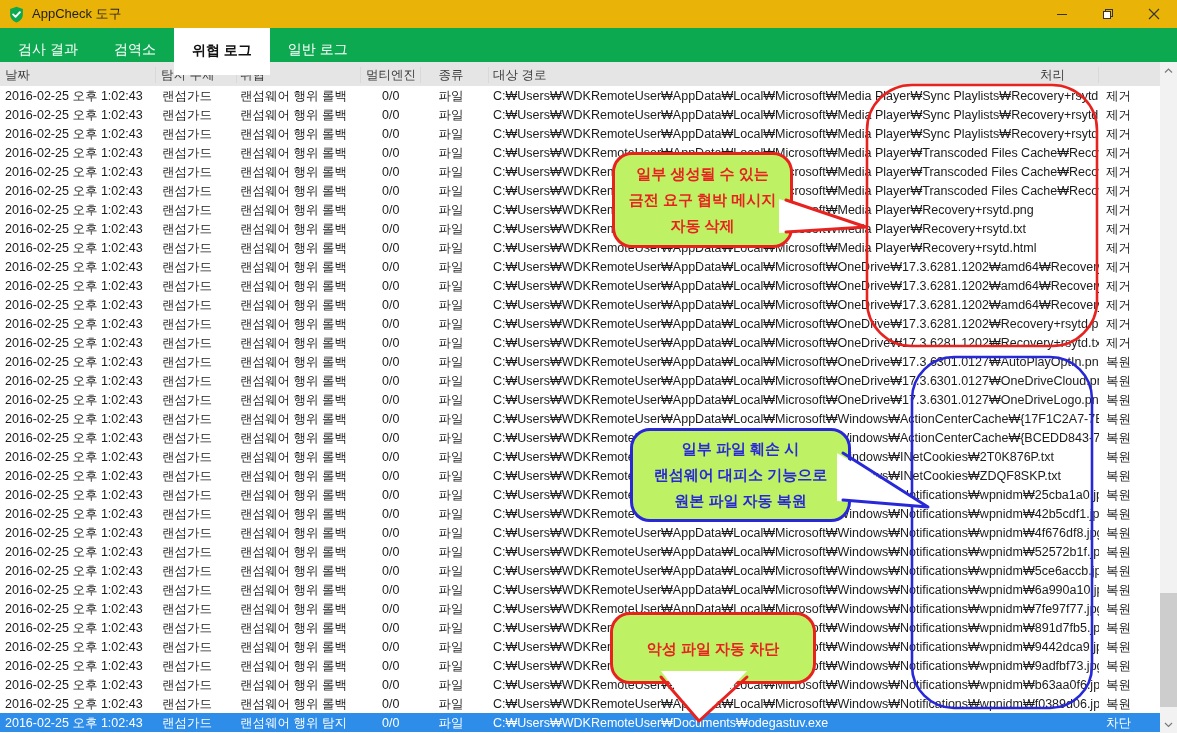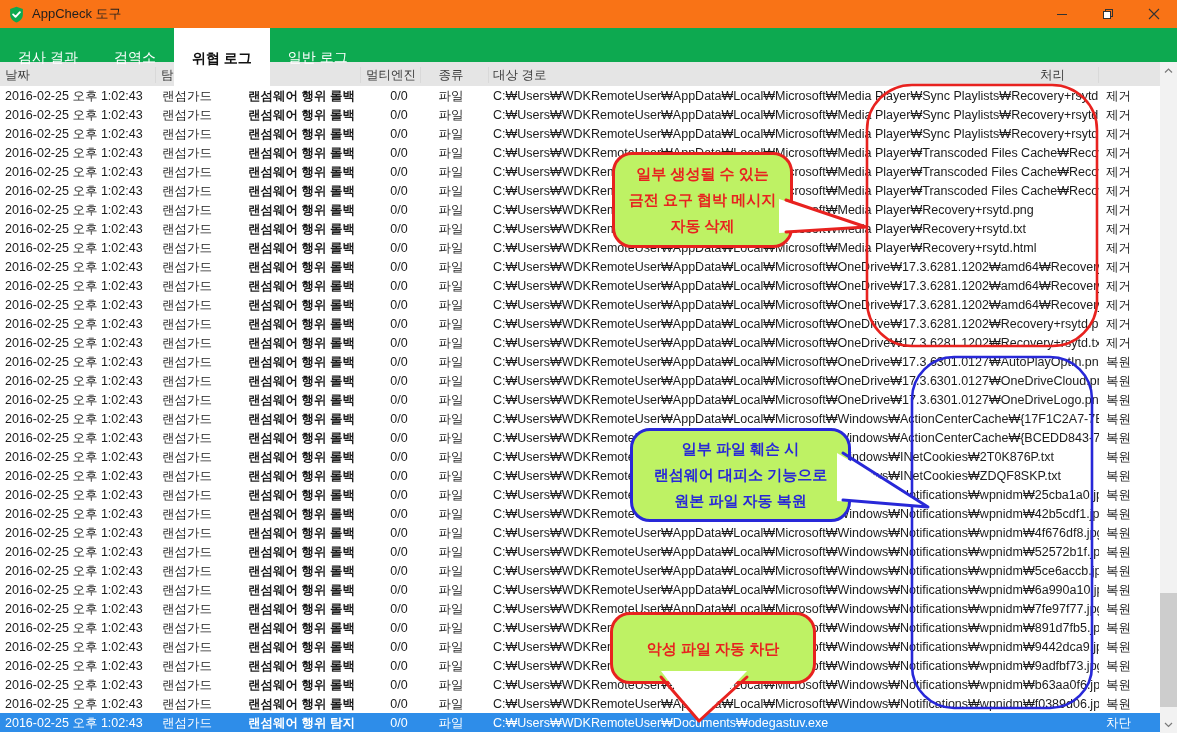--- a/index.html
+++ b/index.html
@@ -2,49 +2,49 @@
 <html><head>
 <meta charset="utf-8">
 <style>
   html,body{margin:0;padding:0;}
   body{
     width:1177px;height:733px;position:relative;overflow:hidden;background:#fff;
     font-family:"Liberation Sans","DejaVu Sans",sans-serif;
     -webkit-font-smoothing:antialiased;
   }
   
-  .titlebar{position:absolute;top:0;left:0;right:0;height:28px;background:#f97316;display:flex;align-items:center;}
+  .titlebar{position:absolute;top:0;left:0;right:0;height:28px;background:#eab308;display:flex;align-items:center;}
   .app-icon{margin-left:8px;display:flex;align-items:center;}
   .title-text{margin-left:7px;font-size:13px;color:#1f1f1f;}
   .win-controls{position:absolute;right:0;top:0;height:28px;display:flex;}
   .win-btn{width:46px;height:28px;display:flex;align-items:center;justify-content:center;cursor:default;}
   .min-glyph{width:10px;height:1px;background:#333;display:block;}
   
   .tabbar{position:absolute;top:28px;left:0;right:0;height:34px;display:flex;z-index:3;}
-  .tab{padding:12px 18px;line-height:34px;color:#fff;font-size:14px;white-space:nowrap;}
+  .tab{padding:4px 18px;line-height:34px;color:#fff;font-size:14px;white-space:nowrap;}
   .tab.active{background:#fff;color:#111;font-weight:bold;height:39px;line-height:36px;z-index:5;}
   
   .thead{position:absolute;top:62px;left:0;right:17px;height:24px;background:#e5e5e5;font-size:12.5px;color:#3c3c3c;z-index:2;}
   .hcell{position:absolute;top:5px;white-space:nowrap;}
   .h-date{left:5px;}
   .h-agent{left:161px;}
   .h-threat{left:240px;}
   .h-engine{left:361px;width:60px;text-align:center;}
   .h-type{left:421px;width:60px;text-align:center;}
   .h-path{left:493px;}
   .h-action{left:1040px;}
   .vdiv{position:absolute;top:5px;height:16px;width:1px;background:#d9d9d9;}
   
   .tbody{position:absolute;top:86px;left:0;width:1160px;z-index:1;}
   .row{position:relative;height:19px;}
   .cell{position:absolute;top:50%;transform:translateY(-50%);white-space:nowrap;font-size:12.5px;color:#1b1b1b;}
   .c-date{left:5px;}
   .c-agent{left:162px;}
-  .c-threat{left:248px;font-weight:bold;}
-  .c-engine{left:369px;width:60px;text-align:center;}
+  .c-threat{left:240px;}
+  .c-engine{left:382px;width:60px;text-align:left;}
   .c-type{left:421px;width:60px;text-align:center;}
   .c-path{left:493px;width:606px;overflow:hidden;}
   .c-action{left:1106px;}
   .row.hl{background:#2E8DE9;}
   .row.hl .cell{color:#fff;}
   
   .scrollbar{position:absolute;top:62px;right:0;width:17px;bottom:0;background:#f2f2f2;z-index:6;}
   .sb-btn{position:absolute;left:0;width:17px;height:17px;display:flex;align-items:center;justify-content:center;}
   .sb-up{top:0;}
   .sb-down{bottom:0;}

